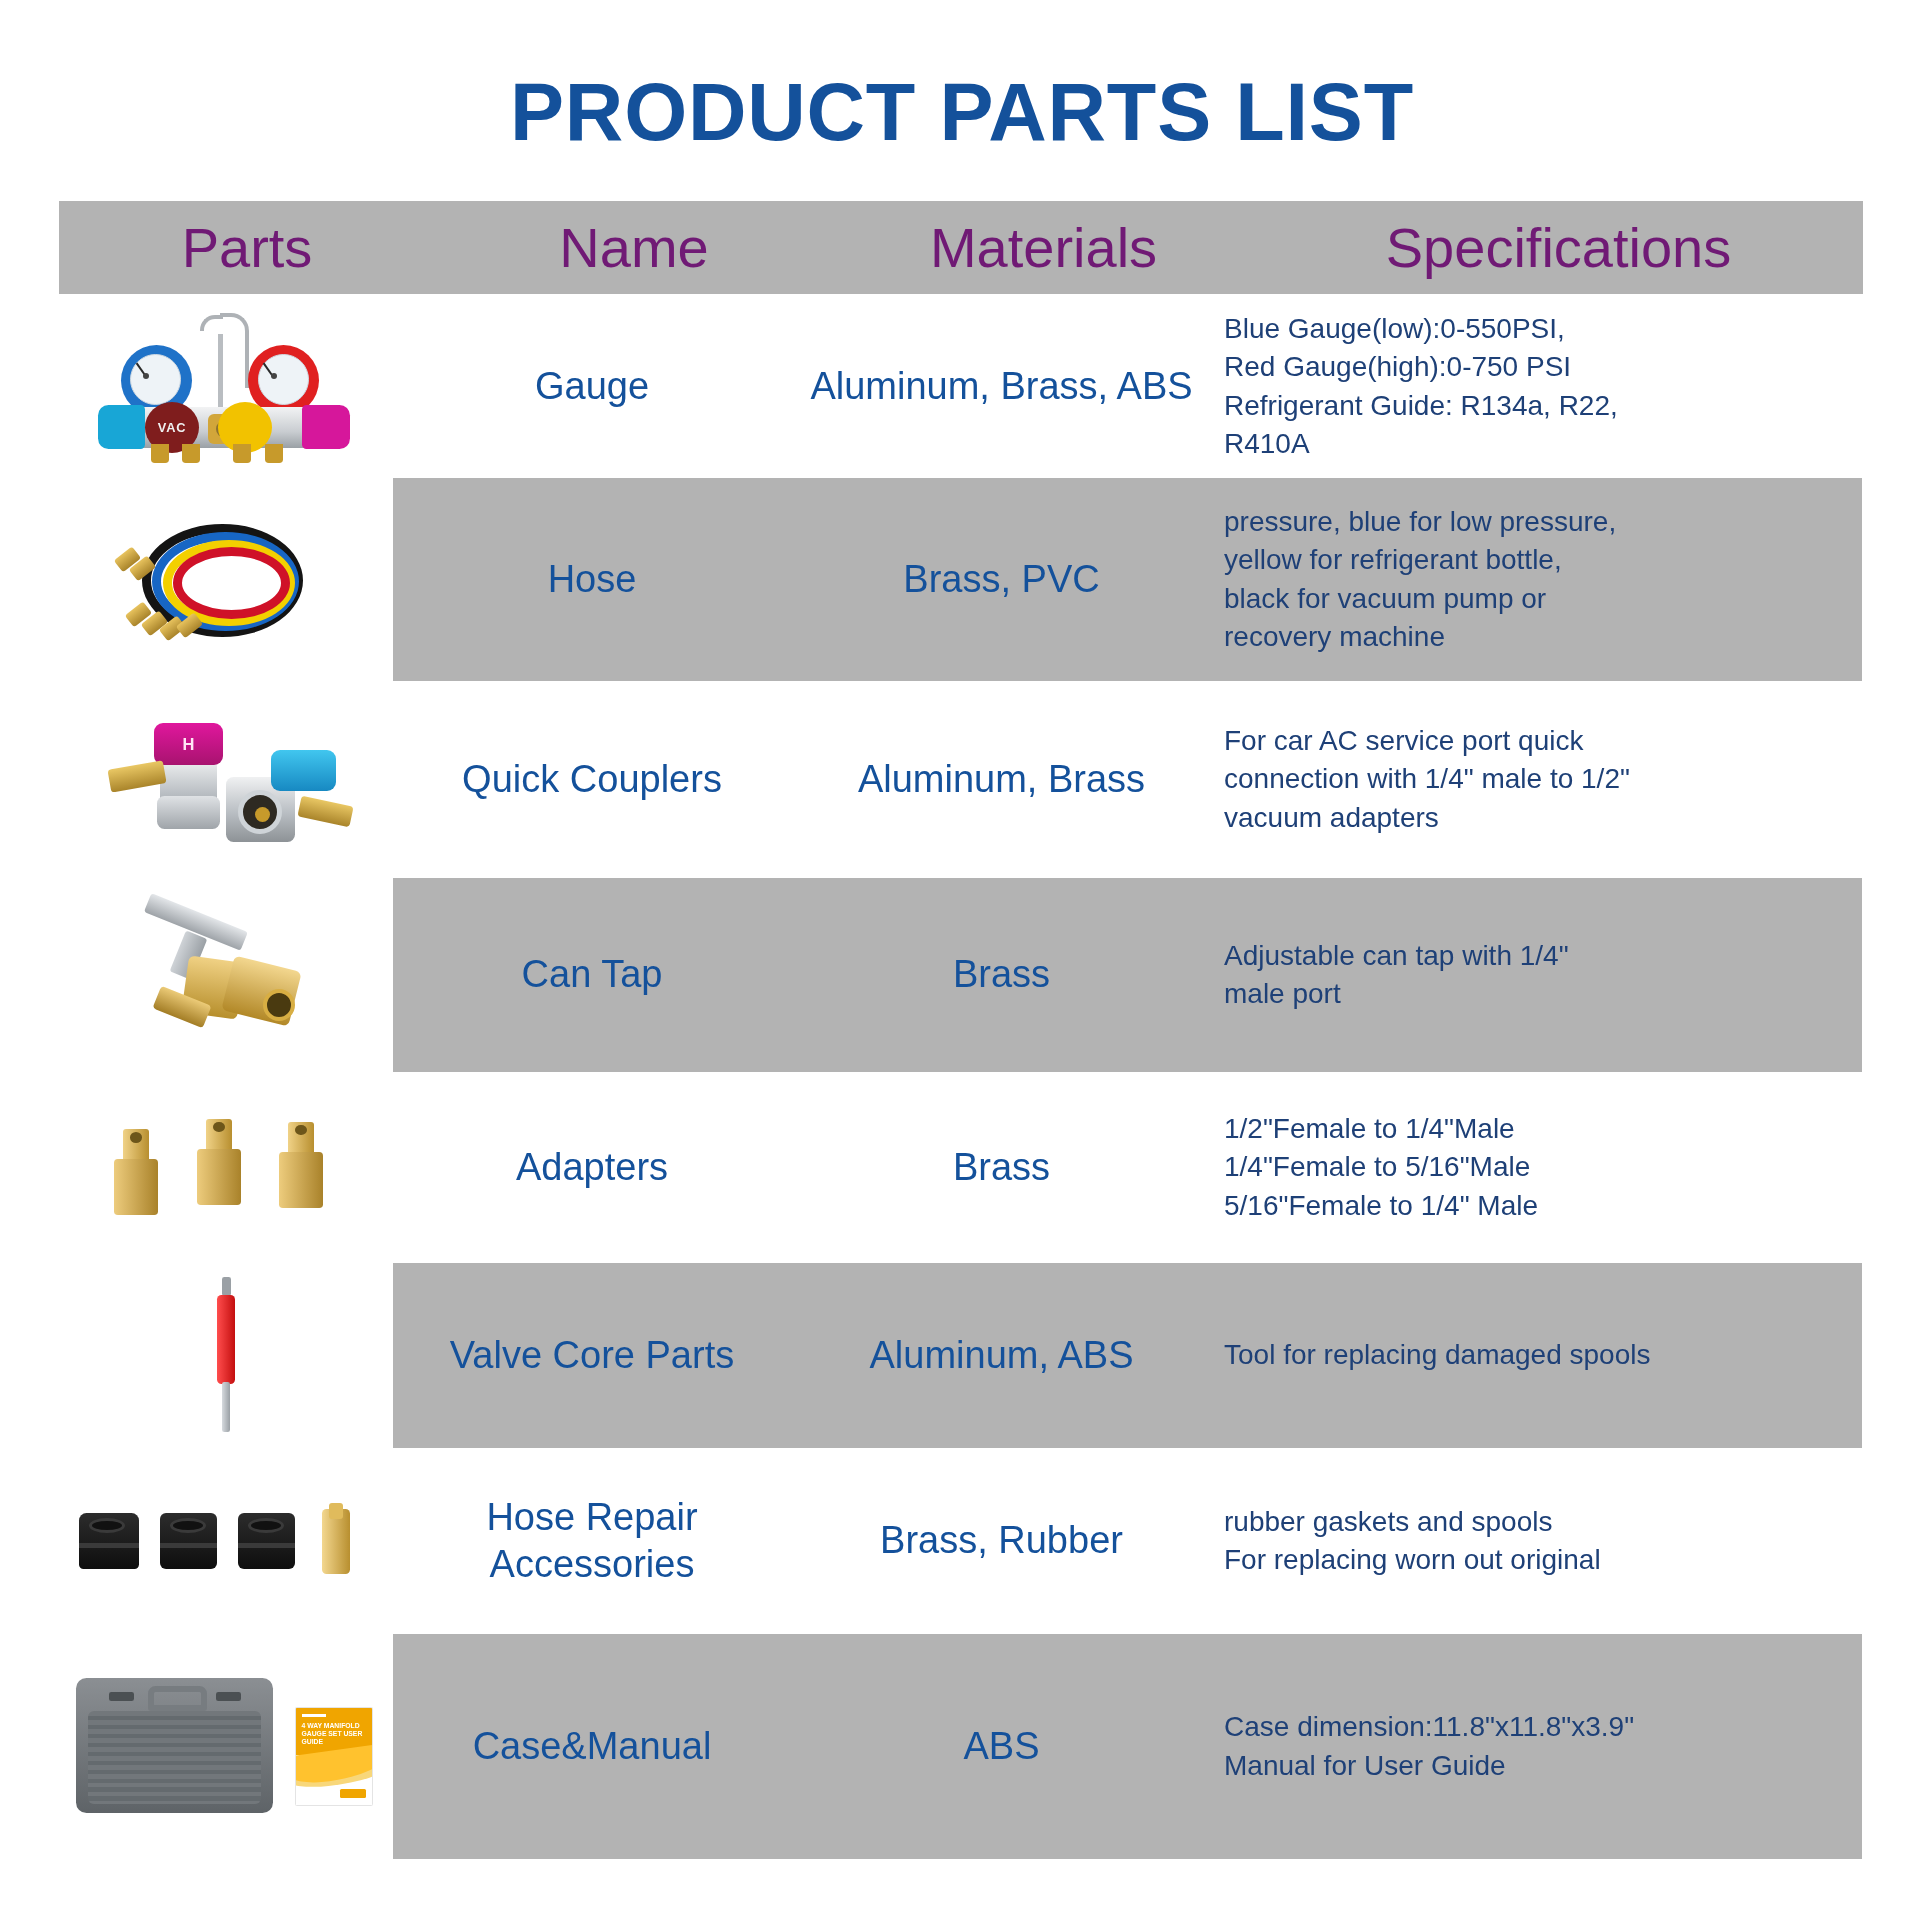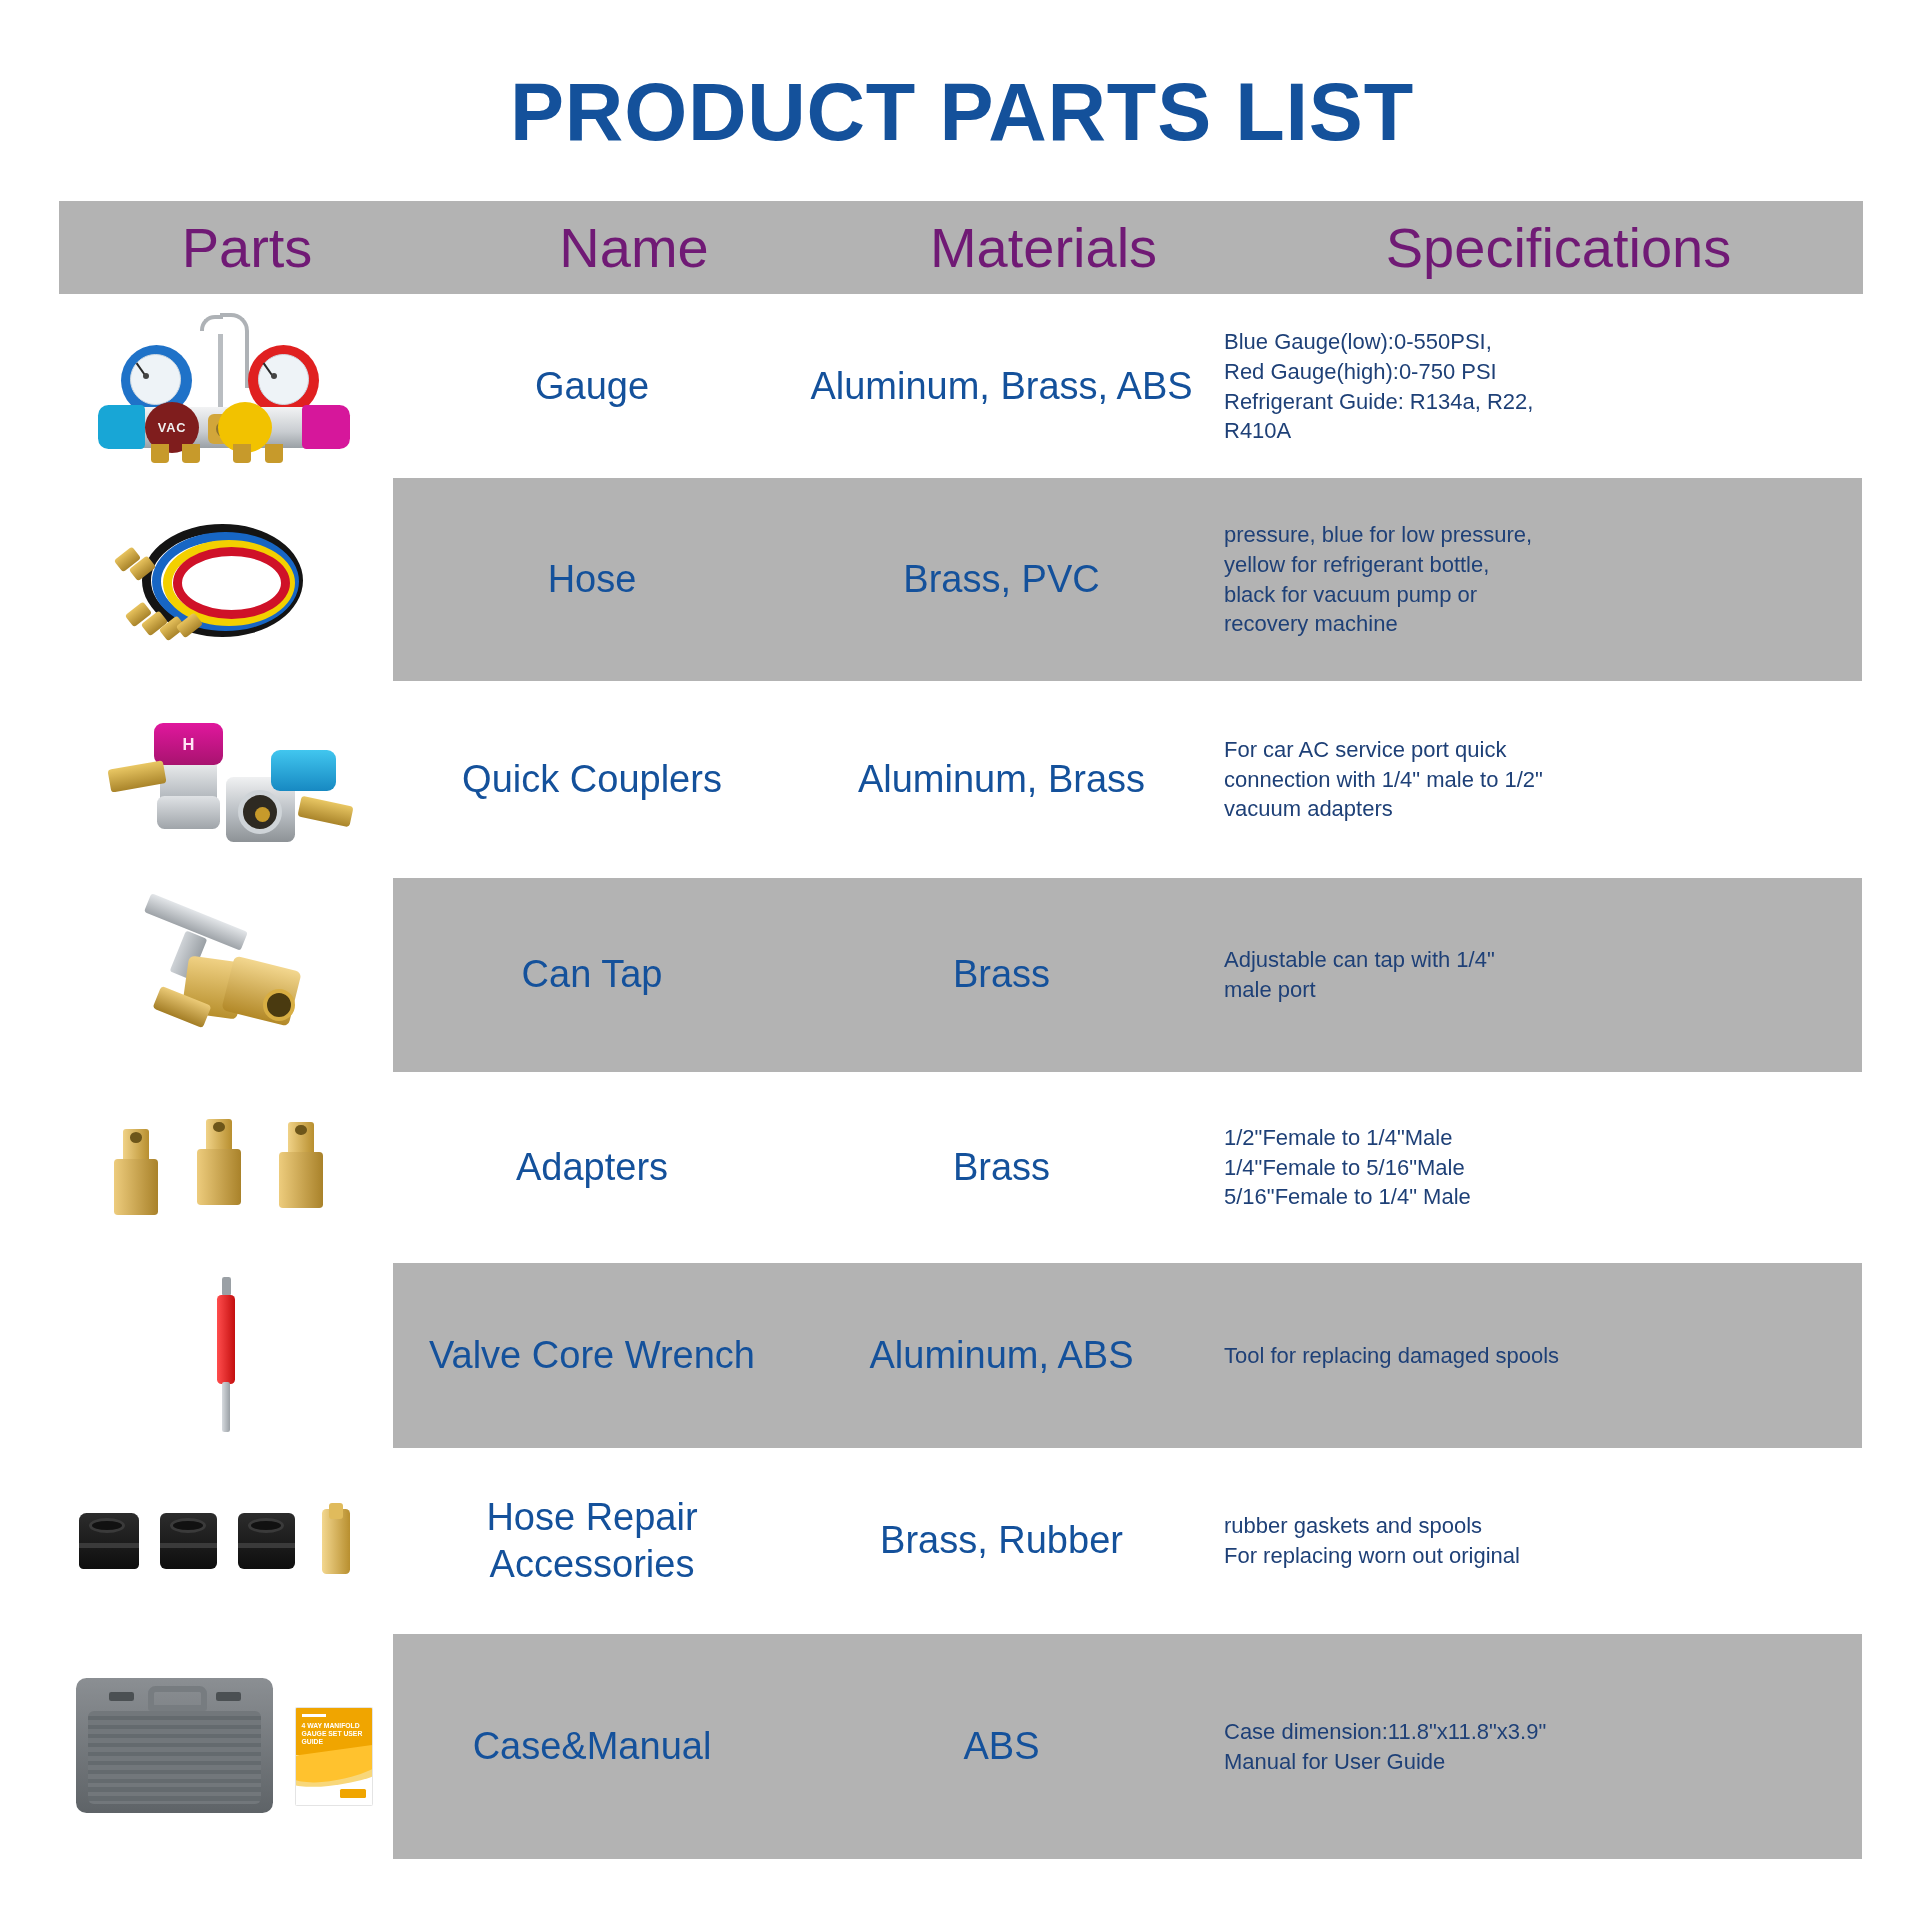--- a/index.html
+++ b/index.html
@@ -47,21 +47,21 @@
     background:#b3b3b3;
   }
   .row.shaded .band{display:block;}
   .row-inner{
     position:relative;display:flex;align-items:center;height:100%;
     padding-left:59px;box-sizing:border-box;
   }
   .cell-parts{width:334px;display:flex;align-items:center;justify-content:center;}
   .cell-name{width:398px;text-align:center;color:#14519b;font-size:38px;line-height:1.25;}
   .cell-materials{width:421px;text-align:center;color:#14519b;font-size:38px;line-height:1.25;}
-  .cell-specs{width:661px;color:#1e4077;font-size:22px;line-height:1.36;padding-left:12px;box-sizing:border-box;}
+  .cell-specs{width:661px;color:#1e4077;font-size:28px;line-height:1.36;padding-left:12px;box-sizing:border-box;}
 
   
   .art{position:relative;}
   .art *{box-sizing:border-box;}
 
   
   .gauge-art{width:256px;height:150px;}
   .gauge-hook{
     position:absolute;left:122px;top:1.5px;width:28.6px;height:75px;
     border:4.5px solid #aeb2b6;border-bottom:none;border-left:none;
@@ -343,21 +343,21 @@
     <div class="row shaded" style="height:185px">
       <div class="band"></div>
       <div class="row-inner">
         <div class="cell-parts">
           <div class="art wrench-art">
             <div class="wr-tip-top"></div>
             <div class="wr-handle"></div>
             <div class="wr-shaft"></div>
           </div>
         </div>
-        <div class="cell-name">Valve Core Wrench</div>
+        <div class="cell-name">Valve Core Parts</div>
         <div class="cell-materials">Aluminum, ABS</div>
         <div class="cell-specs">
           <div>Tool for replacing damaged spools</div>
         </div>
       </div>
     </div>
 
     <div class="row plain" style="height:186px">
 
       <div class="row-inner">

